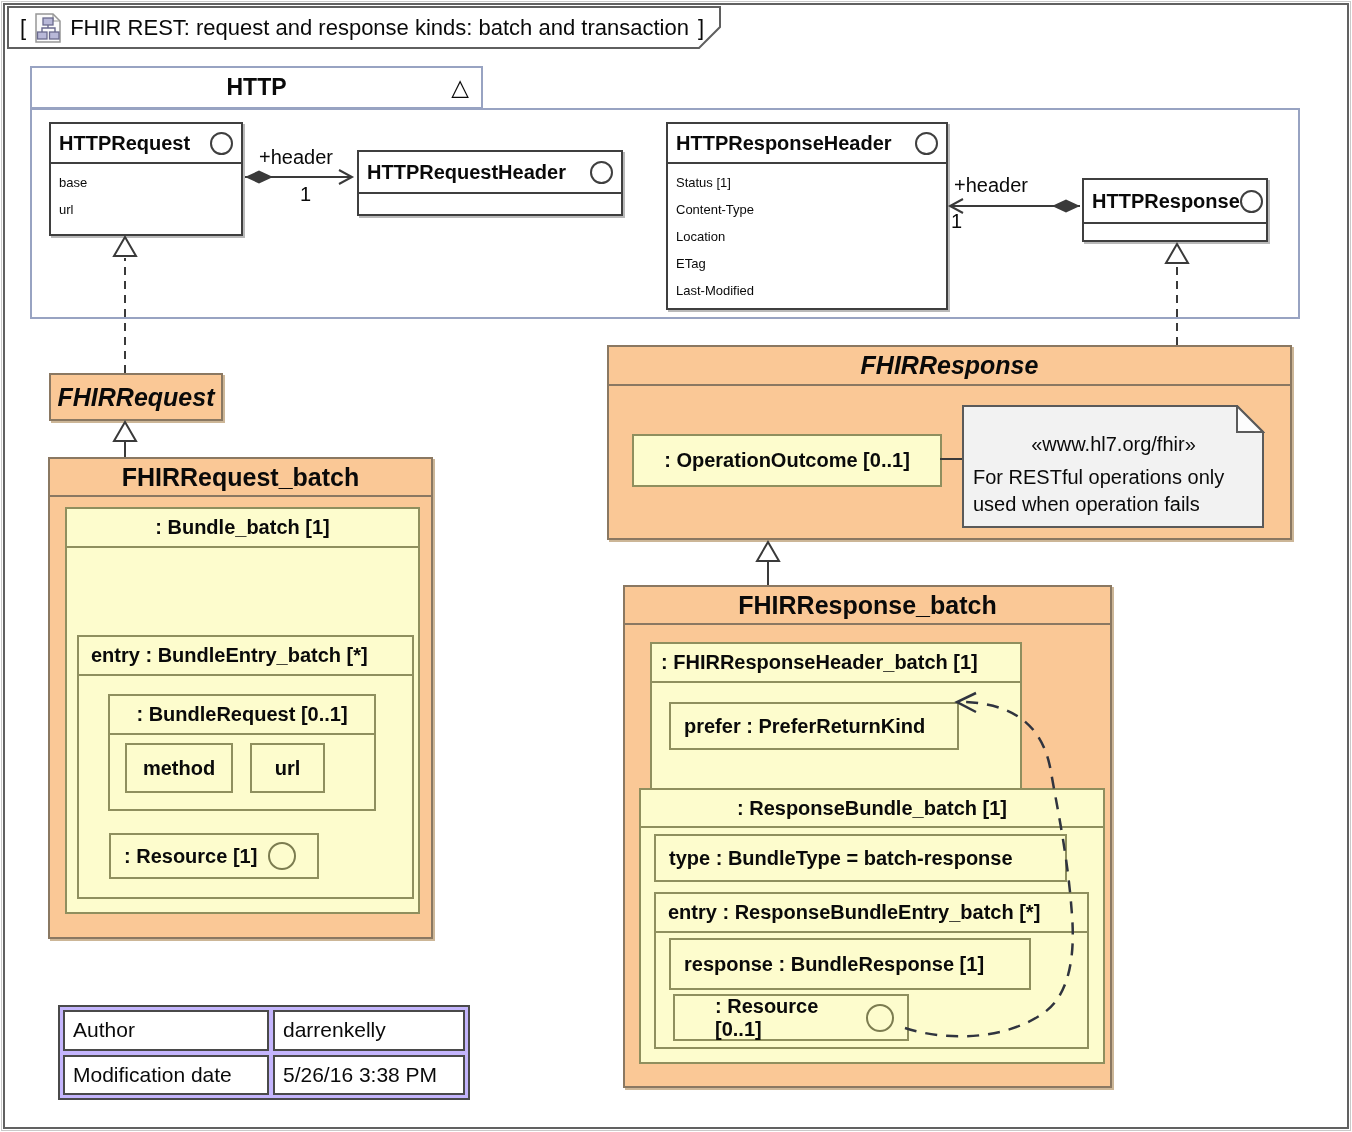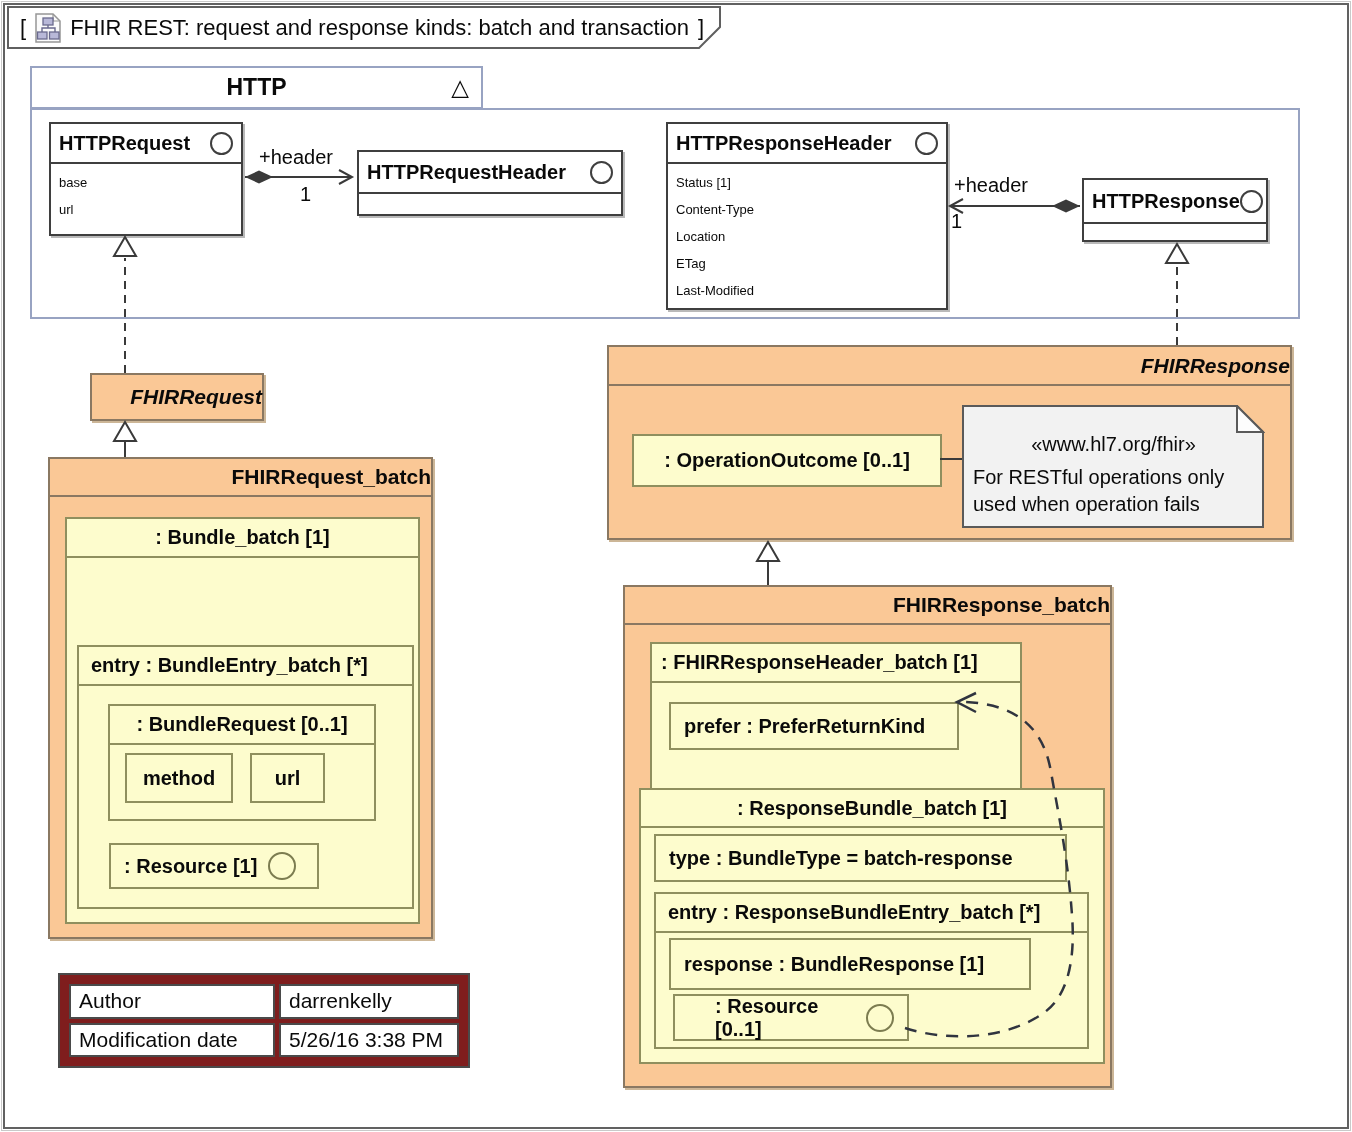--- a/index.html
+++ b/index.html
@@ -13,38 +13,38 @@
   .httpframe{border:2px solid #98a3c2;background:#fff;}
   
   .cls{background:#fff;border:2px solid #3f3f3f;box-shadow:2px 2px 0 #b9b9b9;}
   .namecomp{display:flex;align-items:center;justify-content:space-between;
             font-weight:bold;font-size:20px;padding:0 8px;border-bottom:2px solid #3f3f3f;}
   .circle{width:19px;height:19px;border:2px solid #3f3f3f;border-radius:50%;flex:none;background:transparent;}
   .attrs{font-size:13px;line-height:27px;padding:5px 8px;}
   
   .orange{background:#fac896;border:2px solid #8a7862;box-shadow:2px 2px 0 #cdb globe;}
   .orange{background:#fac896;border:2px solid #8a7862;box-shadow:2px 2px 0 #ccb697;}
-  .orange-title{font-weight:bold;font-size:21px;display:flex;align-items:center;justify-content:flex-end;
+  .orange-title{font-weight:bold;font-size:25px;display:flex;align-items:center;justify-content:center;
                 border-bottom:2px solid #8a7862;}
   
   .yellow{background:#fdfccd;border:2px solid #8f8f5e;}
   .yhead{font-weight:bold;font-size:20px;display:flex;align-items:center;
          border-bottom:2px solid #8f8f5e;padding:0 12px;}
   .yhead.center{justify-content:center;}
   .prop{background:#fdfccd;border:2px solid #8f8f5e;font-weight:bold;font-size:20px;
         display:flex;align-items:center;padding:0 13px;box-sizing:border-box;position:absolute;}
   .prop.center{justify-content:center;padding:0;}
   .circle-olive{width:24px;height:24px;border:2px solid #7c7c50;border-radius:50%;margin-left:11px;flex:none;}
   .italic{font-style:italic;}
   .edge-label{position:absolute;font-size:20px;white-space:nowrap;}
   
   .note-text{position:absolute;font-size:20px;white-space:nowrap;}
   
-  .info-table{border:2px solid #4a4a4a;background:#7f1d1d;display:grid;
-              grid-template-columns:210px 1fr;grid-template-rows:1fr 1fr;padding:7px;}
+  .info-table{border:2px solid #4a4a4a;background:#c4b5fd;display:grid;
+              grid-template-columns:210px 1fr;grid-template-rows:1fr 1fr;padding:1px;margin-top:32px;}
   .info-cell{border:2px solid #4a4a4a;margin:2px;display:flex;align-items:center;
              padding-left:8px;font-size:21px;background:#fff;}
   .tab-content{position:absolute;display:flex;align-items:center;gap:9px;font-size:22px;white-space:nowrap;}
   svg{display:block;}
 </style>
 </head>
 <body>
 
 <div class="canvas">
 
@@ -111,30 +111,30 @@
       <span>HTTPResponse</span>
       <span class="circle"></span>
     </div>
   </div>
 
   <div class="edge-label" style="left:259px;top:146px;">+header</div>
   <div class="edge-label" style="left:300px;top:183px;">1</div>
   <div class="edge-label" style="left:954px;top:174px;">+header</div>
   <div class="edge-label" style="left:951px;top:210px;">1</div>
 
-  <div class="abs orange orange-title italic" style="left:49px;top:373px;width:174px;height:48px;margin-left:41px;">
+  <div class="abs orange orange-title italic" style="left:49px;top:373px;width:174px;height:48px;">
     <span>FHIRRequest</span>
   </div>
 
   <div class="abs orange" style="left:48px;top:457px;width:385px;height:482px;">
     <div class="orange-title" style="height:36px;">
       <span>FHIRRequest_batch</span>
     </div>
 
-    <div class="abs yellow" style="left:15px;top:58px;width:355px;height:407px;">
+    <div class="abs yellow" style="left:15px;top:48px;width:355px;height:407px;">
       <div class="yhead center" style="height:37px;">
         <span>: Bundle_batch [1]</span>
       </div>
 
       <div class="abs yellow" style="left:10px;top:126px;width:337px;height:264px;">
         <div class="yhead" style="height:37px;">
           <span>entry : BundleEntry_batch [*]</span>
         </div>
 
         <div class="abs yellow" style="left:29px;top:57px;width:268px;height:117px;">

